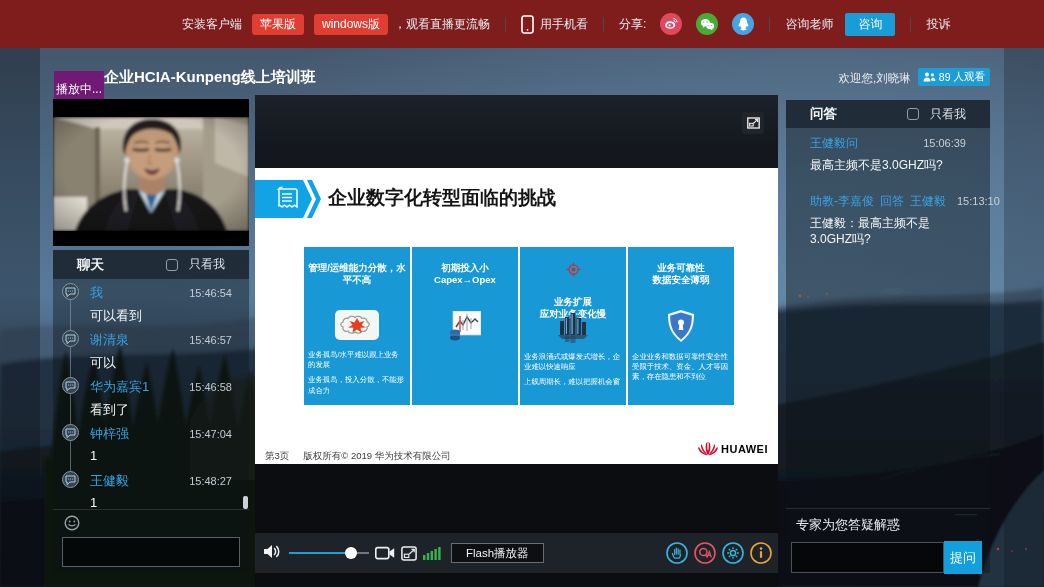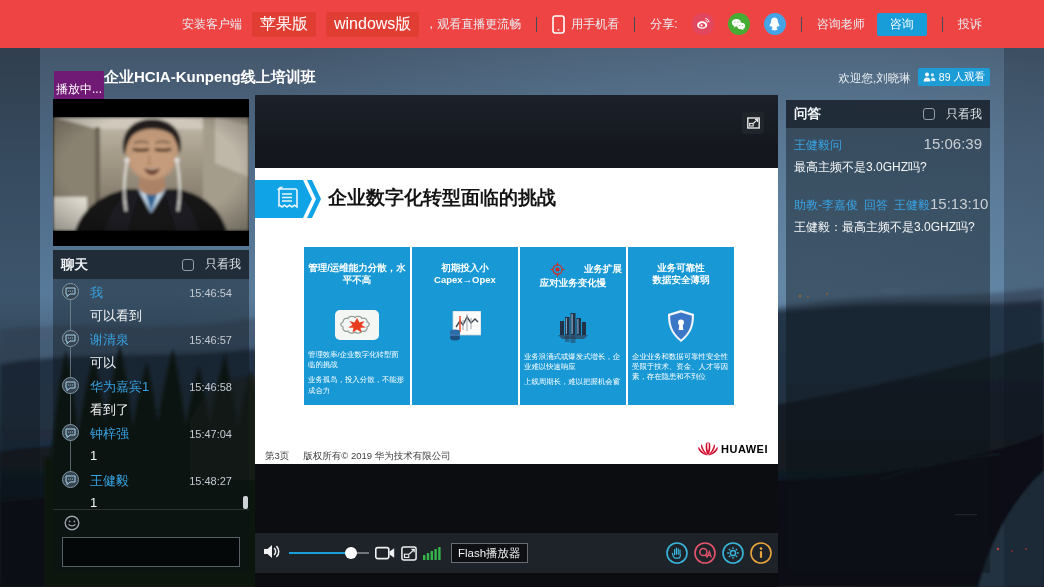--- a/index.html
+++ b/index.html
@@ -4,41 +4,41 @@
 <style>
   * { margin:0; padding:0; box-sizing:border-box; }
   html,body { width:1044px; height:587px; overflow:hidden; }
   body { font-family:"Liberation Sans", sans-serif; background:#0f141a; }
   #app { position:relative; width:1044px; height:587px; overflow:hidden; }
 
   
   .bg-photo { position:absolute; left:0; top:0; width:1044px; height:587px; }
 
   
-  .topbar { position:absolute; left:0; top:0; width:1044px; height:48px; background:#ef4444; z-index:30; }
+  .topbar { position:absolute; left:0; top:0; width:1044px; height:48px; background:#7f1d1d; z-index:30; }
   .topbar-inner { position:absolute; left:182px; top:0; height:48px; display:flex; align-items:center; color:#e9edf1; font-size:12px; white-space:nowrap; }
-  .red-btn { background:#e03e33; color:#fff; font-size:16px; border:none; border-radius:3px; padding:2px 8px; margin-left:10px; cursor:pointer; font-family:"Liberation Sans",sans-serif;text-align:right; }
+  .red-btn { background:#e03e33; color:#fff; font-size:12px; border:none; border-radius:3px; padding:2px 8px; margin-left:10px; cursor:pointer; font-family:"Liberation Sans",sans-serif;text-align:right; }
   .hint-text { margin-left:6px; }
   .tb-divider { width:1px; height:15px; background:#454c58; margin:0 15px; }
   .phone-row { display:flex; align-items:center; gap:6px; }
   .share-row { display:flex; align-items:center; gap:14px; }
   .share-circle { width:22px; height:22px; border-radius:50%; display:flex; align-items:center; justify-content:center; cursor:pointer; }
   .blue-btn { background:#189dd8; color:#fff; font-size:12px; border:none; border-radius:2px; padding:3px 13px; margin-left:12px; cursor:pointer; font-family:"Liberation Sans",sans-serif; }
 
   
   .status-badge { position:absolute; left:54px; top:71px; background:#701a75; color:#fff; font-size:12px; padding:10px 2px; z-index:20; }
   .page-title { position:absolute; left:104px; top:68px; color:#fff; font-size:15px; font-weight:bold; z-index:20; }
   .welcome-box { position:absolute; right:54px; top:68px; display:flex; align-items:flex-end; z-index:20; }
   .welcome-text { color:#e8edf2; font-size:11.5px; margin-right:7px; }
   .viewers-badge { display:flex; align-items:center; gap:3px; background:#1e9cd6; color:#fff; font-size:10.5px; padding:2px 5px; border-radius:2px; }
 
   
   .webcam { position:absolute; left:53px; top:99px; width:196px; height:147px; background:#000; z-index:20; }
   .panel { position:absolute; background:rgba(13,18,25,0.42); z-index:20; }
-  .panel-header { height:29px; background:rgba(29,39,51,0.85); display:flex; align-items:center; justify-content:space-between; padding:0 8px; }
+  .panel-header { height:29px; background:rgba(29,39,51,0.85); display:flex; align-items:center; justify-content:space-between; padding:0 24px; }
   .panel-header-title { color:#f2f5f7; font-size:13.5px; font-weight:bold; }
   .only-me { display:flex; align-items:center; gap:11px; cursor:pointer; }
   .checkbox { width:12px; height:12px; border:1px solid #93a0aa; border-radius:3px; background:transparent; }
   .only-me-label { color:#dfe5e9; font-size:12px; }
 
   .chat-panel { left:53px; top:250px; width:196px; height:323px; }
   .chat-list { position:absolute; left:0; top:29px; width:196px; height:230px; overflow:hidden; }
   .chat-timeline { position:absolute; left:17px; top:13px; width:1px; height:188px; background:rgba(150,165,175,0.55); }
   .chat-item { position:absolute; left:0; width:196px; }
   .chat-avatar { position:absolute; left:9px; top:-1px; width:17px; height:17px; border-radius:50%; background:#37444f; border:1px solid #8199a8; display:flex; align-items:center; justify-content:center; }
@@ -56,48 +56,48 @@
   .expand-btn { position:absolute; left:487px; top:17px; width:22px; height:22px; background:#20242b; border-radius:3px; display:flex; align-items:center; justify-content:center; cursor:pointer; }
 
   
   .slide { position:absolute; left:0; top:73px; width:523px; height:296px; background:#ffffff; overflow:hidden; }
   .slide-badge { position:absolute; left:0; top:12px; width:66px; height:38px; }
   .slide-title { position:absolute; left:73px; top:17px; color:#141414; font-size:19px; font-weight:bold; }
   .cards { position:absolute; left:49px; top:79px; width:430px; height:158px; display:flex; gap:2px; }
   .card { flex:1; background:#1899d6; color:#fff; padding:15px 4px 18px; display:flex; flex-direction:column; }
   .card-title { font-size:9.5px; font-weight:bold; line-height:1.3; text-align:center; min-height:26px; }
   .card-title .ct-line { display:block; }
-  .card-title-row { display:flex; align-items:center; justify-content:flex-end; gap:19px; }
+  .card-title-row { display:flex; align-items:center; justify-content:center; gap:19px;flex-direction:column; }
   .card-icon { height:32px; margin:22px auto 10px; display:flex; align-items:center; justify-content:center; }
   .card-body { font-size:7.4px; line-height:1.38; text-align:left; }
   .card-body p { margin:0 0 5px 0; }
   .slide-footer { position:absolute; left:10px; top:282px; display:flex; gap:14px; color:#3c3c3c; font-size:9.5px; }
   .slide-logo { position:absolute; right:10px; top:273px; display:flex; align-items:center; gap:3px; }
   .logo-word { font-size:11px; font-weight:bold; color:#000; letter-spacing:0.5px; }
 
   
   .control-bar { position:absolute; left:0; top:438px; width:523px; height:40px; background:rgba(33,37,43,0.92); display:flex; align-items:center; }
   .vol-icon { margin-left:8px; cursor:pointer; }
   .vol-slider { position:relative; width:80px; height:12px; margin-left:7px; cursor:pointer; }
   .vol-track { position:absolute; left:0; top:5px; width:80px; height:2px; background:#70767c; }
   .vol-fill { position:absolute; left:0; top:5px; height:2px; background:#1b9fd9; }
   .vol-knob { position:absolute; top:0; width:12px; height:12px; background:#fff; border-radius:50%; }
   .cb-icon { margin-left:6px; cursor:pointer; display:flex; align-items:center; }
-  .flash-badge { margin-left:10px; height:20px; display:flex; align-items:center; padding:0 6px; background:#0d0f12; border:1px solid #676d73; color:#f2f2f2; font-size:11.5px; white-space:nowrap; }
+  .flash-badge { margin-left:10px; height:20px; display:flex; align-items:center; padding:0 14px; background:#0d0f12; border:1px solid #676d73; color:#f2f2f2; font-size:11.5px; white-space:nowrap; }
   .ctrl-right { position:absolute; right:6px; top:9px; display:flex; gap:6px; }
   .round-icon { width:22px; height:22px; cursor:pointer; }
 
   
   .qa-panel { left:786px; top:100px; width:204px; height:473px; }
   .qa-panel .panel-header { height:28px; }
-  .qa-list { position:absolute; left:0; top:28px; width:204px; padding:0 8px; }
+  .qa-list { position:absolute; left:0; top:28px; width:204px; padding:0 24px; }
   .qa-entry { margin-top:7px; }
   .qa-name-row { display:flex; justify-content:space-between; align-items:baseline; }
   .qa-names { color:#38a3e3; font-size:12px; display:flex; gap:6px; white-space:nowrap; }
-  .qa-time { color:#c9cfd4; font-size:15px; }
+  .qa-time { color:#c9cfd4; font-size:11px;margin-left:11px; }
   .qa-line { color:#f3f5f6; font-size:12px; margin-top:5px; line-height:1.35; }
   .qa-entry + .qa-entry { margin-top:20px; }
   .qa-bottom { position:absolute; left:0; top:408px; width:204px; height:65px; border-top:1px solid rgba(255,255,255,0.12); }
   .qa-hint { position:absolute; left:10px; top:7px; color:#e9eef2; font-size:13px; }
   .qa-input { position:absolute; left:5px; top:33px; width:153px; height:31px; background:rgba(4,5,7,0.78); border:1px solid #4c5258; color:#dde2e6; font-size:12px; padding:3px 6px; font-family:"Liberation Sans",sans-serif; }
   .ask-btn { position:absolute; left:158px; top:32px; width:38px; height:33px; background:#12a0dd; color:#fff; font-size:13px; border:none; cursor:pointer; font-family:"Liberation Sans",sans-serif; }
 </style>
 </head>
 <body>
 
@@ -460,21 +460,21 @@
               <span class="ct-line">管理/运维能力分散，水平不高</span>
             </div>
           <div class="card-icon">
             <svg width="44" height="30" viewBox="0 0 44 30">
               <rect x="0" y="0" width="44" height="30" rx="5" fill="#f4f6f4"></rect>
               <path d="M8,12 C8,9 11,7.5 13,8.5 C14,6 18,5.5 20,7.5 C22,5.5 26,6 27,8.5 C30,7.5 33,9.5 32,12 C35,12.5 35,16 32,17 C33,20 30,22 27,21 C26,23.5 22,24 20,22 C18,24 14,23.5 13,21 C10,22 7,20 8,17 C5,16 5,13 8,12 Z" fill="none" stroke="#8e9a92" stroke-width="1.2"></path>
               <path d="M22,8 L24.5,12.5 L29.5,11 L26.5,15 L31,17.5 L25.5,17.8 L26.5,22.5 L22,19.5 L17.5,22.5 L18.5,17.8 L13,17.5 L17.5,15 L14.5,11 L19.5,12.5 Z" fill="#e83c1e"></path>
             </svg>
           </div>
           <div class="card-body">
-            <p>管理效率/企业数字化转型面临的挑战</p>
+            <p>业务孤岛/水平难以跟上业务的发展</p>
             <p>业务孤岛，投入分散，不能形成合力</p>
           </div>
         </div>
 
         <div class="card">
           <div class="card-title">
             <span class="ct-line">初期投入小</span>
             <span class="ct-line">Capex→Opex</span>
           </div>
           <div class="card-icon">
@@ -670,15 +670,20 @@
           <span class="qa-names">
             <span>助教-李嘉俊</span>
             <span>回答</span>
             <span>王健毅</span>
           </span>
           <span class="qa-time">15:13:10</span>
         </div>
         <div class="qa-line">王健毅：最高主频不是3.0GHZ吗?</div>
       </div>
     </div>
+    <div class="qa-bottom">
+      <span class="qa-hint">专家为您答疑解惑</span>
+      <input class="qa-input" value="" style="">
+      <button class="ask-btn">提问</button>
+    </div>
   </div>
 
 </div>
 
 </body></html>

